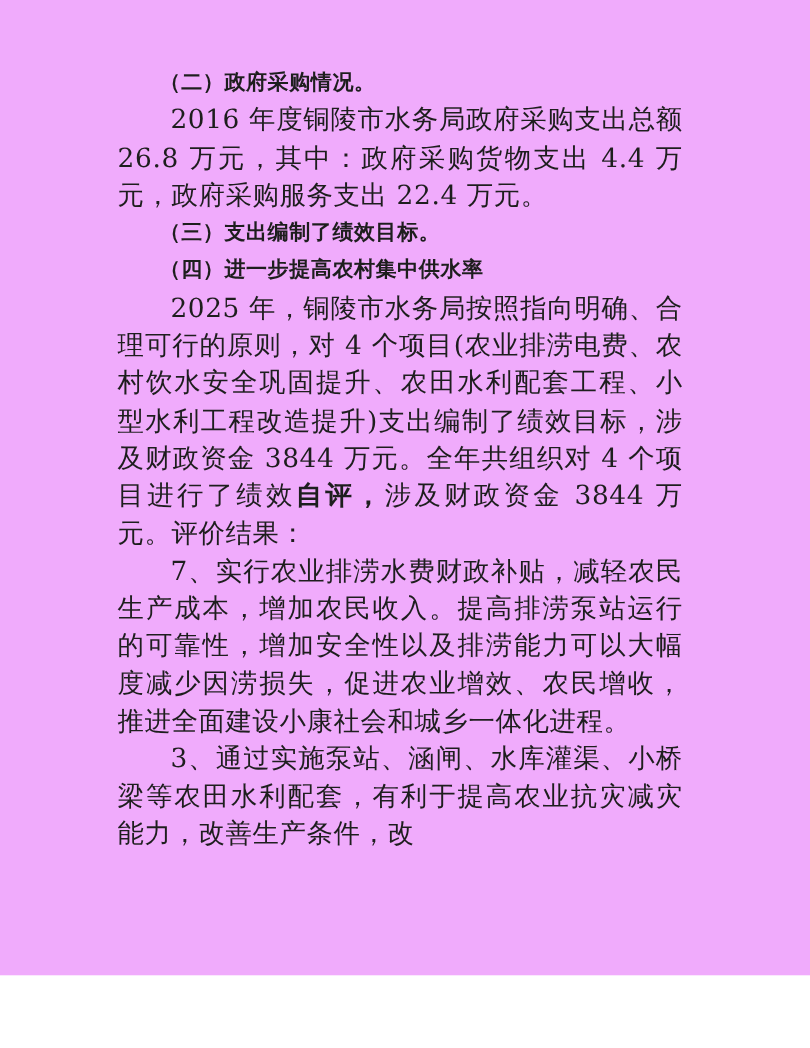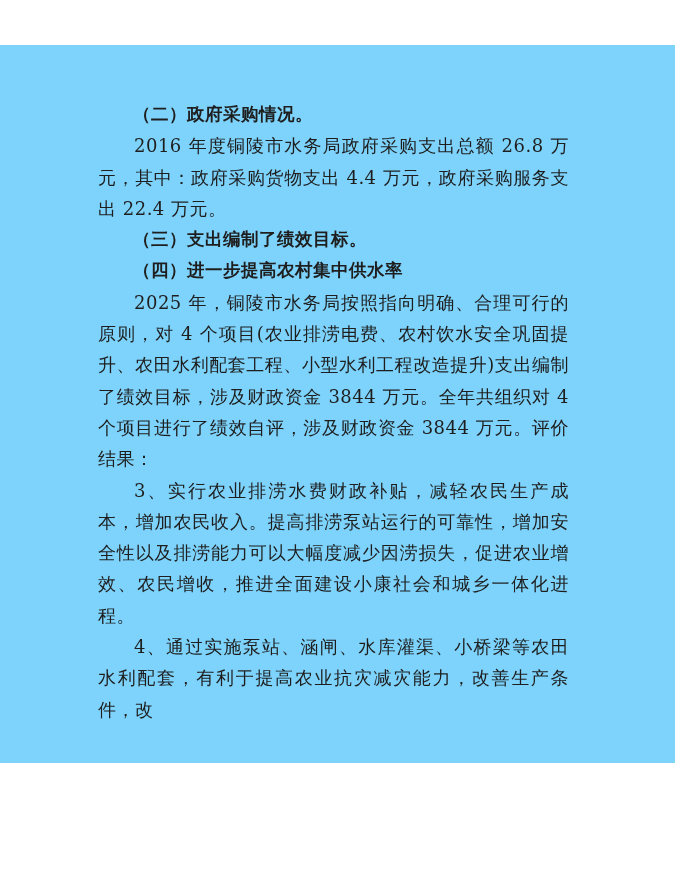--- a/index.html
+++ b/index.html
@@ -3,71 +3,70 @@
 <meta charset="utf-8">
 <style>
   html, body {
     margin: 0;
     padding: 0;
     background: #ffffff;
   }
   .page {
     position: relative;
     width: 675px;
-    height: 718px;
-    background: #7dd3fc;
+    height: 813px;
+    background: #f0abfc;
     overflow: hidden;
     font-family: "DejaVu Serif", "Liberation Serif", serif;
     color: #1e1e1e;
-    margin-top: 45px;
   }
   .content {
     position: absolute;
     left: 98px;
     top: 54px;
     width: 471px;
   }
   .para, .heading {
     margin: 0;
     padding: 0;
-    font-size: 18px;
+    font-size: 22px;
     line-height: 31.3px;
     text-indent: 2em;
     text-align: justify;
     text-justify: inter-ideograph;
     letter-spacing: 0.5px;
     word-break: break-all;
   }
   .heading {
     font-weight: bold;
     font-family: "DejaVu Sans", "Liberation Sans", sans-serif;
     font-size: 17.5px;
     text-align: left;
     letter-spacing: 0.5px;
   }
   .bold-seg {
-    font-weight: normal;
+    font-weight: bold;
   }
 </style>
 </head>
 <body>
 
 <div class="page">
   <div class="content">
 
     <p class="heading">（二）政府采购情况。</p>
 
     <p class="para">2016 年度铜陵市水务局政府采购支出总额 26.8 万元，其中：政府采购货物支出 4.4 万元，政府采购服务支出 22.4 万元。</p>
 
     <p class="heading">（三）支出编制了绩效目标。</p>
 
 
     <p class="heading">（四）进一步提高农村集中供水率</p>
 
     <p class="para"><span>2025 年，铜陵市水务局按照指向明确、合理可行的原则，对 4 个项目(农业排涝电费、农村饮水安全巩固提升、农田水利配套工程、小型水利工程改造提升)支出编制了绩效目标，涉及财政资金 3844 万元。全年共组织对 4 个项目进行了绩效</span><span class="bold-seg">自评，</span><span>涉及财政资金 3844 万元。评价结果：</span></p>
 
-    <p class="para">3、实行农业排涝水费财政补贴，减轻农民生产成本，增加农民收入。提高排涝泵站运行的可靠性，增加安全性以及排涝能力可以大幅度减少因涝损失，促进农业增效、农民增收，推进全面建设小康社会和城乡一体化进程。</p>
+    <p class="para">7、实行农业排涝水费财政补贴，减轻农民生产成本，增加农民收入。提高排涝泵站运行的可靠性，增加安全性以及排涝能力可以大幅度减少因涝损失，促进农业增效、农民增收，推进全面建设小康社会和城乡一体化进程。</p>
 
 
-    <p class="para">4、通过实施泵站、涵闸、水库灌渠、小桥梁等农田水利配套，有利于提高农业抗灾减灾能力，改善生产条件，改</p>
+    <p class="para">3、通过实施泵站、涵闸、水库灌渠、小桥梁等农田水利配套，有利于提高农业抗灾减灾能力，改善生产条件，改</p>
 
   </div>
 </div>
 
 </body></html>

